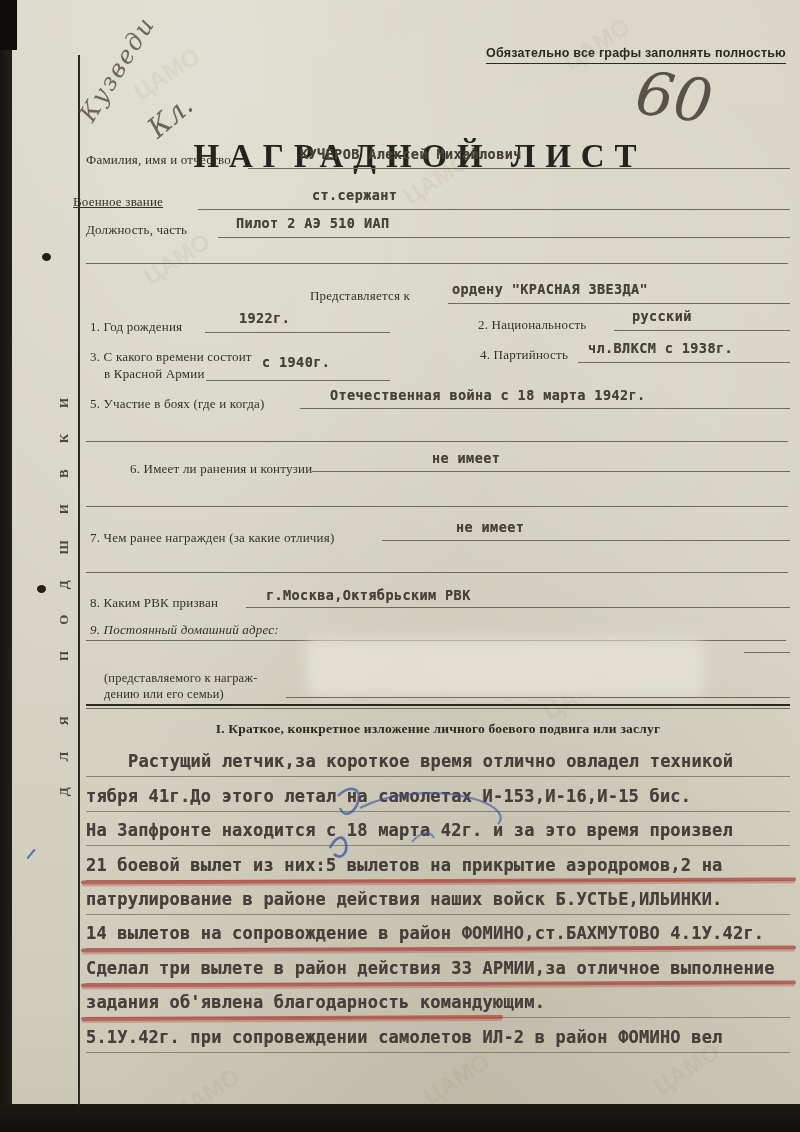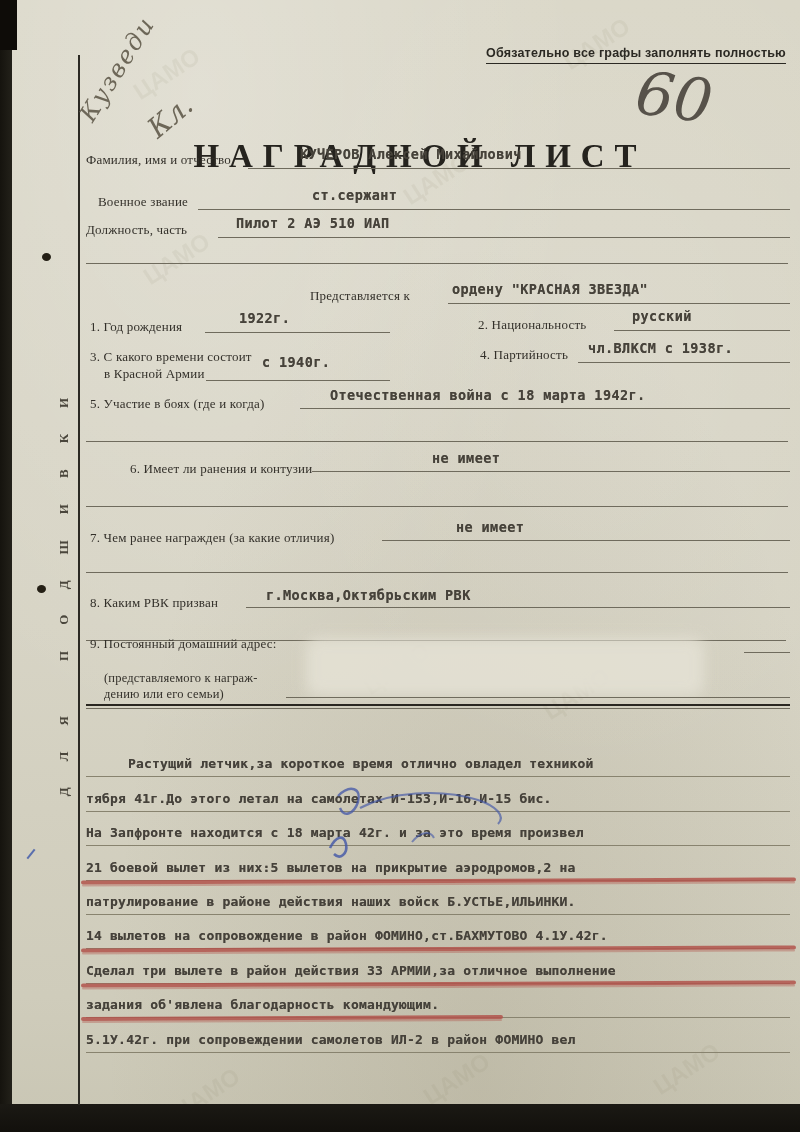--- a/index.html
+++ b/index.html
@@ -40,21 +40,21 @@
        transform:rotate(-90deg);font-size:13px;font-weight:bold;color:#4a463c;
        letter-spacing:26px;white-space:nowrap;}
   .wm{position:absolute;font-family:"Liberation Sans",sans-serif;font-weight:bold;
       font-size:24px;color:#7d7757;opacity:.08;transform:rotate(-33deg);pointer-events:none;}
   .sec-head{position:absolute;left:86px;top:721px;width:704px;text-align:center;
       font-weight:bold;font-size:13.5px;color:#2c2a24;letter-spacing:.2px;}
   
   .body-wrap{position:absolute;left:86px;top:743px;width:704px;}
   .bline{position:relative;height:33.4px;border-bottom:1px solid #88836f;}
   .bline > span{position:absolute;left:0;bottom:5px;font-family:"DejaVu Sans Mono",monospace;
-      font-weight:600;font-size:13px;color:#45413a;letter-spacing:.2px;white-space:nowrap;
+      font-weight:600;font-size:17px;color:#45413a;letter-spacing:.2px;white-space:nowrap;
       text-shadow:0 0 .5px rgba(60,55,45,.6);}
   .bline.indent > span{left:42px;}
   .red-u{position:absolute;left:-5px;bottom:-3px;height:4px;background:#b2544c;opacity:.85;
       border-radius:3px;transform:rotate(-.25deg);
       box-shadow:0 3px 0 -1px rgba(178,84,76,.45);}
   .red-full{right:-6px;}
   .red-part{width:60%;}
   .blur-box{position:absolute;left:306px;top:638px;width:398px;height:58px;
       background:#e3e0d3;filter:blur(7px);border-radius:12px;opacity:.95;}
   .speck{position:absolute;background:#241f15;border-radius:50%;}
@@ -89,21 +89,21 @@
   <div class="hdr-note">Обязательно все графы заполнять полностью</div>
   <div class="title">НАГРАДНОЙ ЛИСТ</div>
   <span class="hand hand-num abs" style="left:636px;top:62px;">60</span>
   <span class="hand sig1 abs" style="left:58px;top:55px;">Кузведи</span>
   <span class="hand sig2 abs" style="left:146px;top:100px;">Кл.</span>
 
   <span class="lbl" style="left:86px;top:152px;">Фамилия, имя и отчество</span>
   <span class="val" style="left:300px;top:146px;">КУЧЕРОВ Алексей Михайлович</span>
   <div class="ln" style="left:248px;top:168px;width:542px;"></div>
 
-  <span class="lbl" style="left:98px;top:194px;">Военное звание</span>
+  <span class="lbl" style="left:73px;top:194px;text-decoration:underline;">Военное звание</span>
   <span class="val" style="left:312px;top:187px;">ст.сержант</span>
   <div class="ln" style="left:198px;top:209px;width:592px;"></div>
 
   <span class="lbl" style="left:86px;top:222px;">Должность, часть</span>
   <span class="val" style="left:236px;top:215px;">Пилот 2 АЭ 510 ИАП</span>
   <div class="ln" style="left:218px;top:237px;width:572px;"></div>
 
   <div class="ln" style="left:86px;top:263px;width:702px;"></div>
 
   <span class="lbl" style="left:310px;top:288px;">Представляется к</span>
@@ -138,29 +138,30 @@
   <span class="lbl" style="left:90px;top:530px;">7. Чем ранее награжден (за какие отличия)</span>
   <span class="val" style="left:456px;top:519px;">не имеет</span>
   <div class="ln" style="left:382px;top:540px;width:408px;"></div>
   <div class="ln" style="left:86px;top:572px;width:702px;"></div>
 
   <span class="lbl" style="left:90px;top:595px;">8. Каким РВК призван</span>
   <span class="val" style="left:266px;top:587px;">г.Москва,Октябрьским РВК</span>
   <div class="ln" style="left:246px;top:607px;width:544px;"></div>
   <div class="ln" style="left:86px;top:640px;width:700px;"></div>
 
-  <span class="lbl" style="left:90px;top:636px;">9. Постоянный домашний адрес:</span>
+  <span class="lbl" style="left:90px;top:622px;font-style:italic;">9. Постоянный домашний адрес:</span>
   <span class="lbl lbl-sm" style="left:104px;top:671px;">(представляемого к награж-</span>
   <span class="lbl lbl-sm" style="left:104px;top:687px;">дению или его семьи)</span>
   <div class="blur-box"></div>
   <div class="ln" style="left:744px;top:652px;width:46px;"></div>
   <div class="ln" style="left:286px;top:697px;width:504px;"></div>
   <div class="ln2" style="left:86px;top:704px;width:704px;"></div>
   <div class="ln" style="left:86px;top:708px;width:704px;"></div>
 
+  <div class="sec-head">I. Краткое, конкретное изложение личного боевого подвига или заслуг</div>
 
   <div class="body-wrap">
     <div class="bline indent">
         <span>Растущий летчик,за короткое время отлично овладел техникой</span>
       </div>
     <div class="bline">
         <span>тября 41г.До этого летал на самолетах И-153,И-16,И-15 бис.</span>
       </div>
     <div class="bline">
         <span>На Запфронте находится с 18 марта 42г. и за это время произвел</span>

